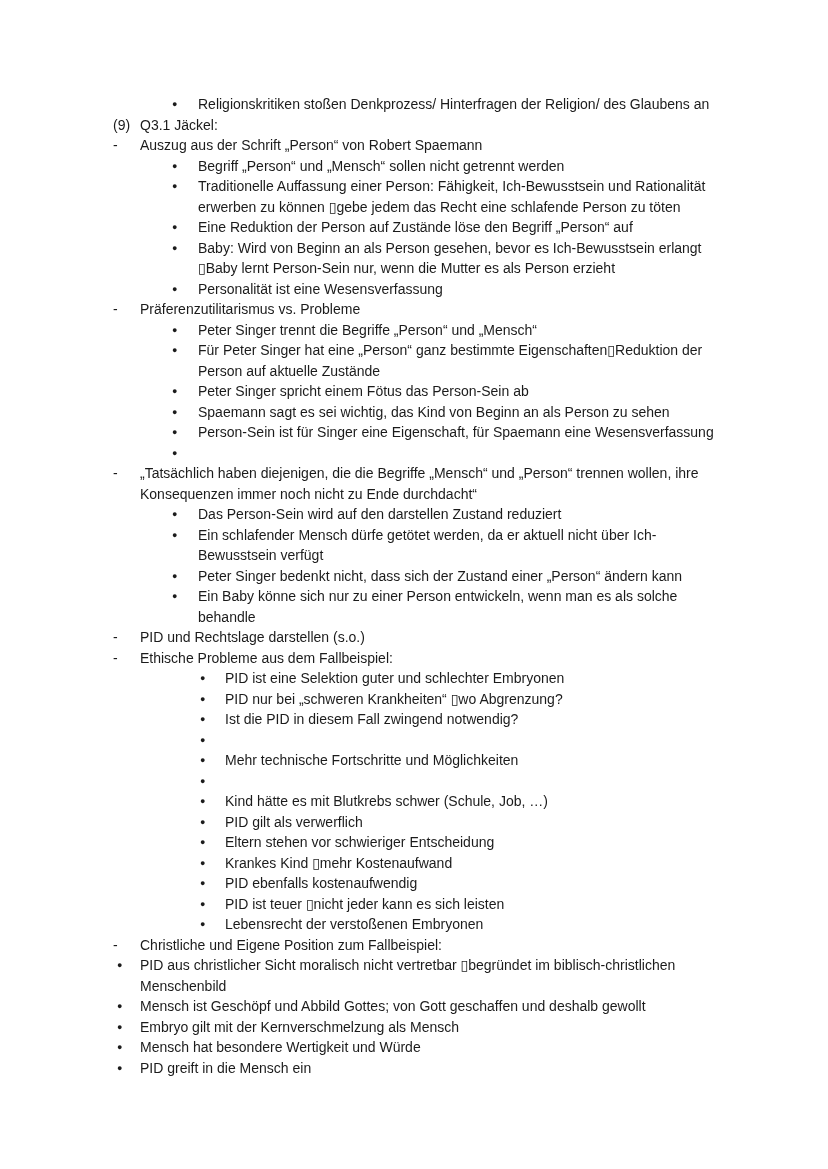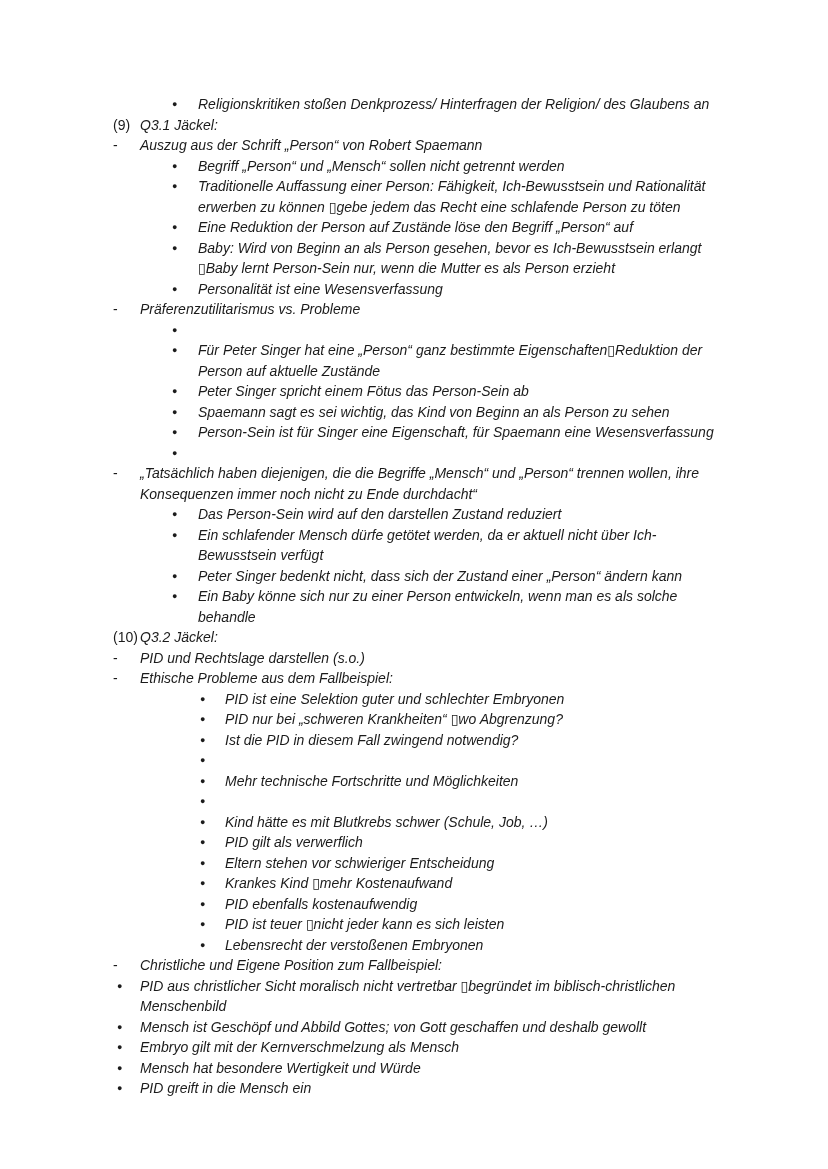--- a/index.html
+++ b/index.html
@@ -28,21 +28,20 @@
     display: flex;
     align-items: flex-start;
   }
   .marker {
     flex: 0 0 auto;
     white-space: pre;
   }
   .text {
     flex: 1 1 auto;
     min-width: 0;
-    font-style: italic;
   }
   
   .level-0 .marker { width: 27px; }
   .level-1 .marker { width: 27px; }
   .level-2 .marker { margin-left: 59px; width: 26px; }
   .level-3 .marker { margin-left: 87px; width: 25px; }
   
   .bullet .marker {
     font-size: 9px;
     line-height: 20.5px;
@@ -84,20 +83,21 @@
     <div class="row level-2 bullet">
       <span class="marker">●</span>
       <span class="text">Personalität ist eine Wesensverfassung</span>
     </div>
     <div class="row level-1">
       <span class="marker">-</span>
       <span class="text">Präferenzutilitarismus vs. Probleme</span>
     </div>
     <div class="row level-2 bullet">
       <span class="marker">●</span>
+      <span class="text">Peter Singer trennt die Begriffe „Person“ und „Mensch“</span>
     </div>
     <div class="row level-2 bullet">
       <span class="marker">●</span>
       <span class="text">Für Peter Singer hat eine „Person“ ganz bestimmte Eigenschaften▯Reduktion der Person auf aktuelle Zustände</span>
     </div>
     <div class="row level-2 bullet">
       <span class="marker">●</span>
       <span class="text">Peter Singer spricht einem Fötus das Person-Sein ab</span>
     </div>
     <div class="row level-2 bullet">
@@ -123,24 +123,20 @@
       <span class="marker">●</span>
       <span class="text">Ein schlafender Mensch dürfe getötet werden, da er aktuell nicht über Ich-Bewusstsein verfügt</span>
     </div>
     <div class="row level-2 bullet">
       <span class="marker">●</span>
       <span class="text">Peter Singer bedenkt nicht, dass sich der Zustand einer „Person“ ändern kann</span>
     </div>
     <div class="row level-2 bullet">
       <span class="marker">●</span>
       <span class="text">Ein Baby könne sich nur zu einer Person entwickeln, wenn man es als solche behandle</span>
-    </div>
-    <div class="row level-0">
-      <span class="marker">(10)</span>
-      <span class="text">Q3.2 Jäckel:</span>
     </div>
     <div class="row level-1">
       <span class="marker">-</span>
       <span class="text">PID und Rechtslage darstellen (s.o.)</span>
     </div>
     <div class="row level-1">
       <span class="marker">-</span>
       <span class="text">Ethische Probleme aus dem Fallbeispiel:</span>
     </div>
     <div class="row level-3 bullet">

